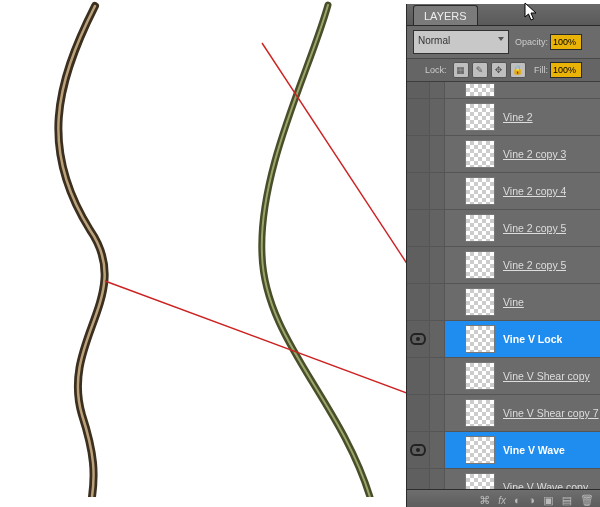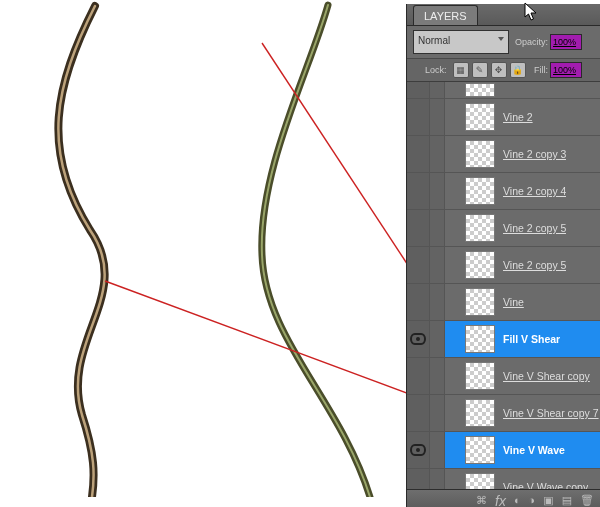--- a/index.html
+++ b/index.html
@@ -4,21 +4,21 @@
 <style>
   body { margin:0; padding:0; font-family:"Lucida Grande","Segoe UI",Arial,sans-serif; font-size:10px; background:#fff; width:600px; height:507px; overflow:hidden; position:relative; }
   .canvas { position:absolute; left:0; top:0; width:406px; height:497px; }
   .panel { position:absolute; right:0; top:4px; width:193px; height:507px; background:#535353; border-left:1px solid #2a2a2a; color:#ddd; }
   .tabbar { height:21px; background:linear-gradient(#6a6a6a,#5a5a5a); display:flex; align-items:flex-end; border-bottom:1px solid #2a2a2a; }
   .tab { background:#7b7b7b; color:#eee; padding:4px 10px 3px; font-size:11px; border-top-left-radius:3px; border-top-right-radius:3px; border:1px solid #2a2a2a; margin-left:6px; border-bottom:none;}
   .rowA { display:flex; align-items:center; padding:4px 6px; background:#6b6b6b; border-bottom:1px solid #494949;}
   .select { background:#c8c8c8; color:#333; border:1px solid #313131; width:86px; height:16px; line-height:14px; padding:3px 4px; font-size:10px; position:relative;}
   .select::after{content:"";position:absolute;right:4px;top:6px;border-left:3px solid transparent;border-right:3px solid transparent;border-top:4px solid #555;}
   .smalllabel{font-size:9px;color:#ccc;margin-left:6px;margin-right:2px;}
-  .microinput{background:#a21caf;color:#000;border:1px solid #2a2a2a;width:26px;height:14px;font-size:9px;padding:0 2px;text-decoration:underline;}
+  .microinput{background:#eab308;color:#000;border:1px solid #2a2a2a;width:26px;height:14px;font-size:9px;padding:0 2px;}
   .rowB{display:flex;align-items:center;padding:3px 18px;background:#656565;border-bottom:1px solid #3d3d3d;}
   .lockicons{display:flex;gap:3px;margin-left:4px;}
   .lockicons span{width:14px;height:14px;background:#bfbfbf;border:1px solid #555;border-radius:2px;display:flex;align-items:center;justify-content:center;color:#555;font-size:9px;}
   .layerlist{height:430px;overflow-y:auto;overflow-x:hidden;background:#6b6b6b;}
   .layerrow{display:flex;align-items:center;height:36px;border-bottom:1px solid #555;position:relative;}
   .layerrow.sel{background:#1f8cf0;color:#fff;}
   .viscol{width:22px;height:100%;display:flex;align-items:center;justify-content:center;border-right:1px solid #555;background:#5f5f5f;}
   .viscol.on::before{content:"";width:12px;height:8px;border:2px solid #222;border-radius:60% 60% 60% 60% / 100% 100% 100% 100%;display:block;position:relative;}
   .viscol.on::after{content:"";position:absolute;width:4px;height:4px;background:#222;border-radius:50%;left:9px;}
   .linkcol{width:14px;height:100%;border-right:1px solid #555;background:#636363;}
@@ -121,21 +121,21 @@
         <div class="linkcol"></div>
         <div class="indent"></div>
         <div class="thumb"></div>
         <div class="lname">Vine</div>
       </div>
       <div class="layerrow sel">
         <div class="viscol on"></div>
         <div class="linkcol"></div>
         <div class="indent"></div>
         <div class="thumb"></div>
-        <div class="lname">Fill V Shear</div>
+        <div class="lname">Vine V Lock</div>
       </div>
       <div class="layerrow">
         <div class="viscol"></div>
         <div class="linkcol"></div>
         <div class="indent"></div>
         <div class="thumb"></div>
         <div class="lname">Vine V Shear copy</div>
       </div>
       <div class="layerrow">
         <div class="viscol"></div>
@@ -161,21 +161,21 @@
       <div class="layerrow">
         <div class="viscol"></div>
         <div class="linkcol"></div>
         <div class="indent"></div>
         <div class="thumb"></div>
       </div>
     </div>
 
   <div class="footerbar">
     <span>⌘</span>
-    <span style="font-style:italic;font-size:14px;">fx</span>
+    <span style="font-style:italic;font-size:10px;">fx</span>
     <span>◐</span>
     <span>◑</span>
     <span>▣</span>
     <span>▤</span>
     <span>🗑</span>
   </div>
 </div>
 
 <svg class="cursor" viewBox="0 0 14 20">
     <path d="M1 1 L1 15 L4.5 12 L7 18 L9.5 17 L7 11 L12 11 Z" fill="#fff" stroke="#000" stroke-width="1"></path>

